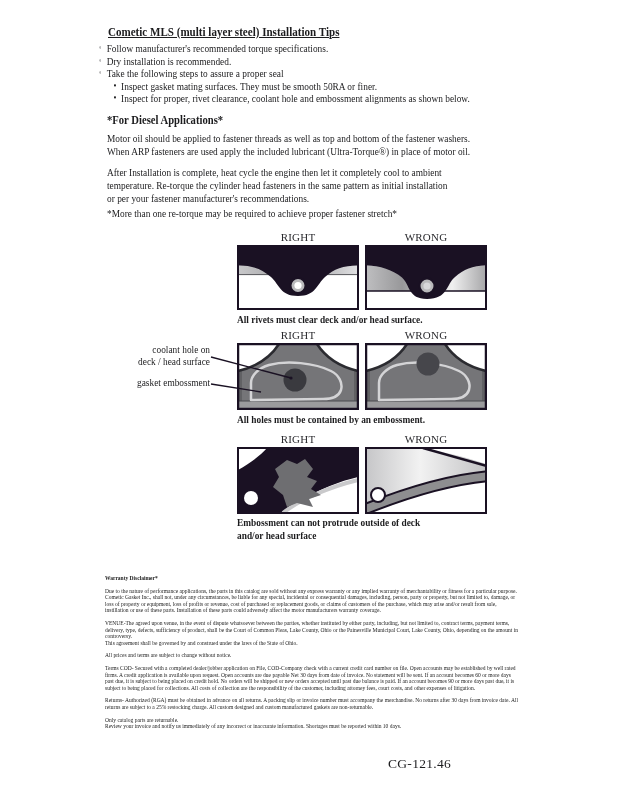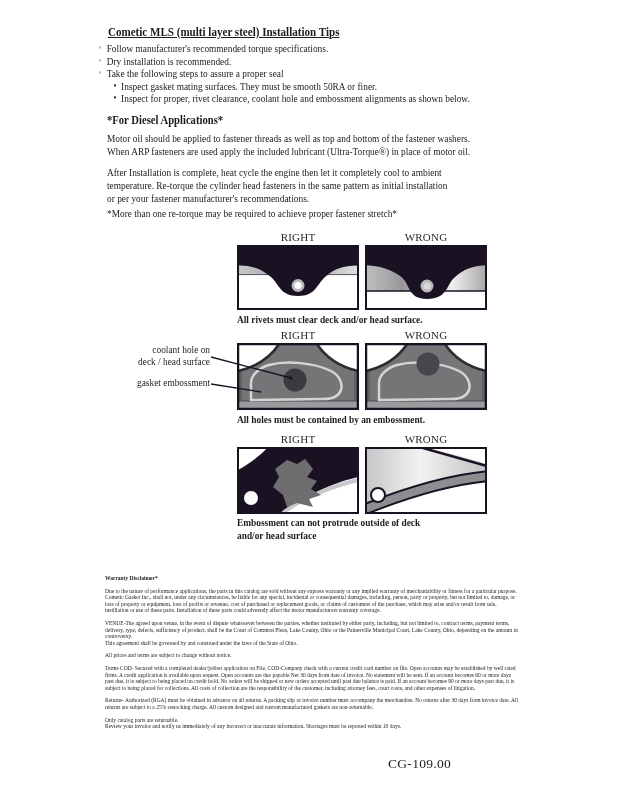--- a/index.html
+++ b/index.html
@@ -204,15 +204,15 @@
     <div class="dp">Due to the nature of performance applications, the parts in this catalog are sold without any express warranty or any implied warranty of merchantability or fitness for a particular purpose.  Cometic Gasket Inc., shall not, under any circumstances, be liable for any special, incidental or consequential damages, including, person, party or property, but not limited to, damage, or loss of property or equipment, loss of profits or revenue, cost of purchased or replacement goods, or claims of customers of the purchase, which may arise and/or result from sale, instillation or use of these parts.  Installation of these parts could adversely affect the motor manufacturers warranty coverage.</div>
     <div class="dp">VENUE-The agreed upon venue, in the event of dispute whatsoever between the parties, whether instituted by either party, including, but not limited to, contract terms, payment terms, delivery, type, defects, sufficiency of product, shall be the Court of Common Pleas, Lake County, Ohio or the Painesville Municipal Court, Lake County, Ohio, depending on the amount in controversy.
 This agreement shall be governed by and construed under the laws of the State of Ohio.</div>
     <div class="dp">All prices and terms are subject to change without notice.</div>
     <div class="dp">Terms COD- Secured with a completed dealer/jobber application on File, COD-Company check with a current credit card number on file.  Open accounts may be established by well rated firms.  A credit application is available upon request.  Open accounts are due payable Net 30 days from date of invoice.  No statement will be sent.  If an account becomes 60 or more days past due, it is subject to being placed on credit hold.  No orders will be shipped or new orders accepted until past due balance is paid.  If an account becomes 90 or more days past due, it is subject to being placed for collections.  All costs of collection are the responsibility of the customer, including attorney fees, court costs, and other expenses of litigation.</div>
     <div class="dp">Returns- Authorized (RGA) must be obtained in advance on all returns.  A packing slip or invoice number must accompany the merchandise.  No returns after 30 days from invoice date.  All returns are subject to a 25% restocking charge.  All custom designed and custom manufactured gaskets are non-returnable.</div>
     <div class="dp">Only catalog parts are returnable.
 Review your invoice and notify us immediately of any incorrect or inaccurate information.  Shortages must be reported within 10 days.</div>
   </div>
 
-  <div class="docnum">CG-109.00</div>
+  <div class="docnum">CG-121.46</div>
 
 </div>
 
 </body></html>

